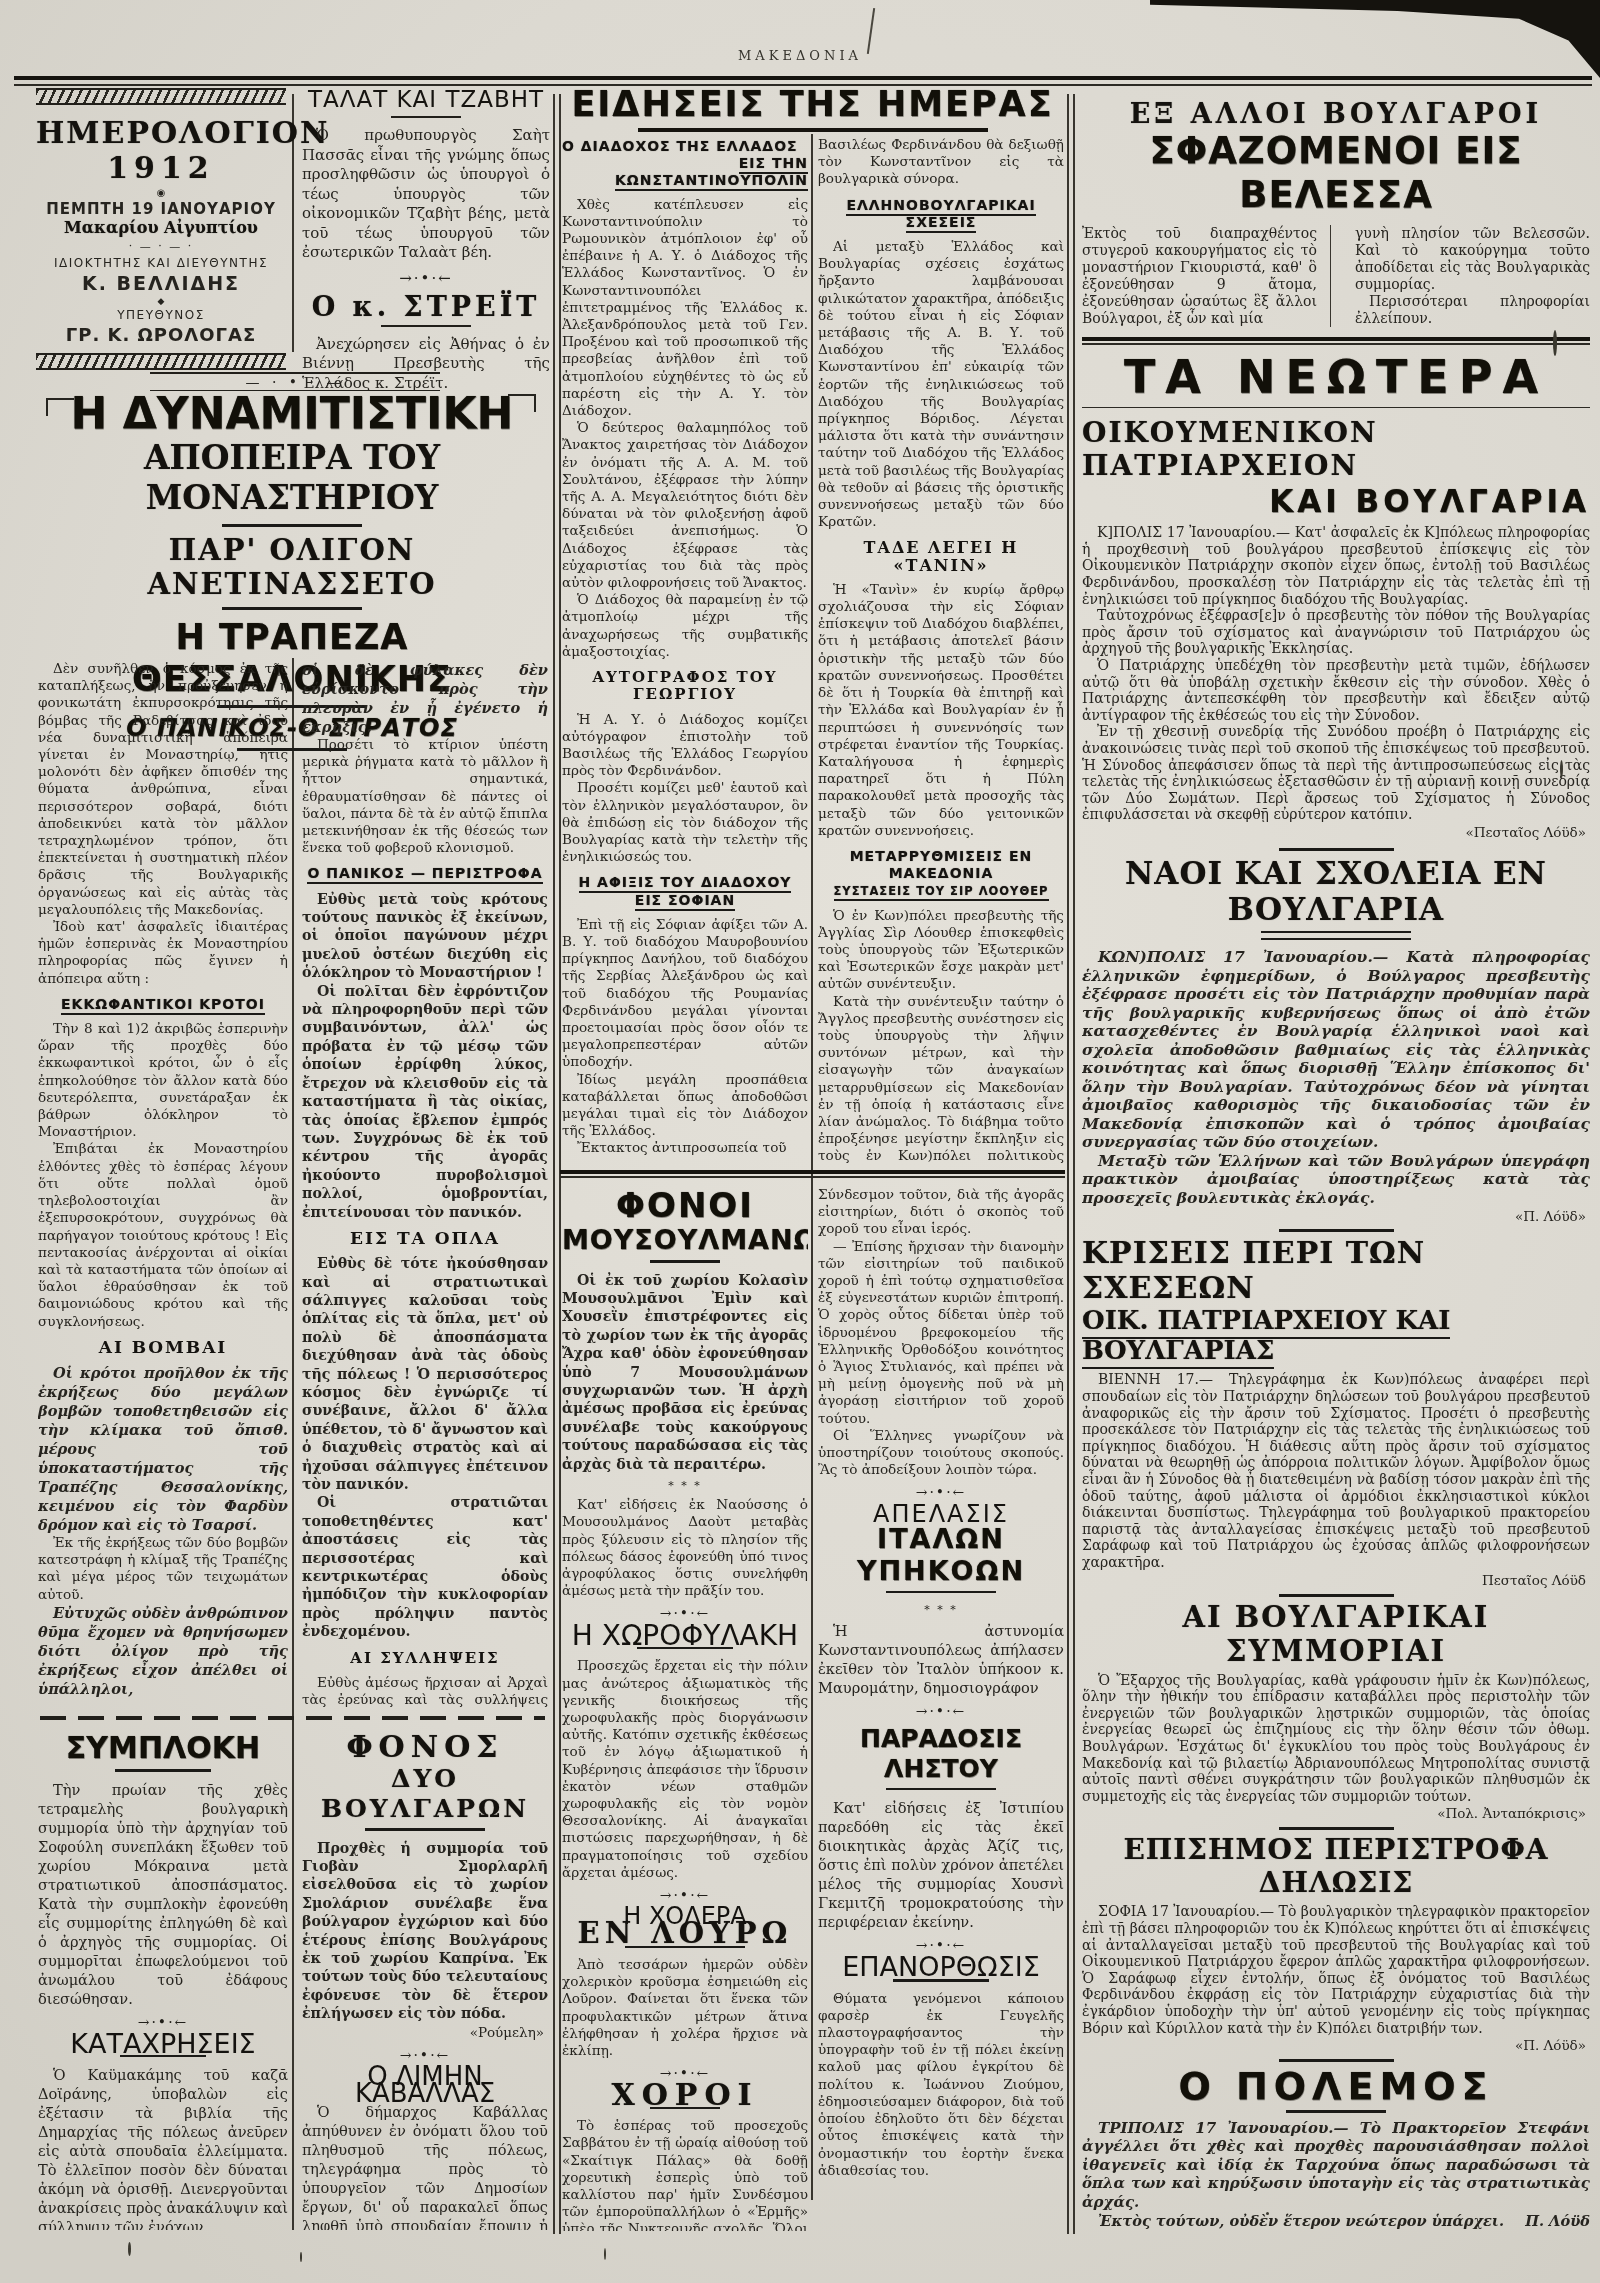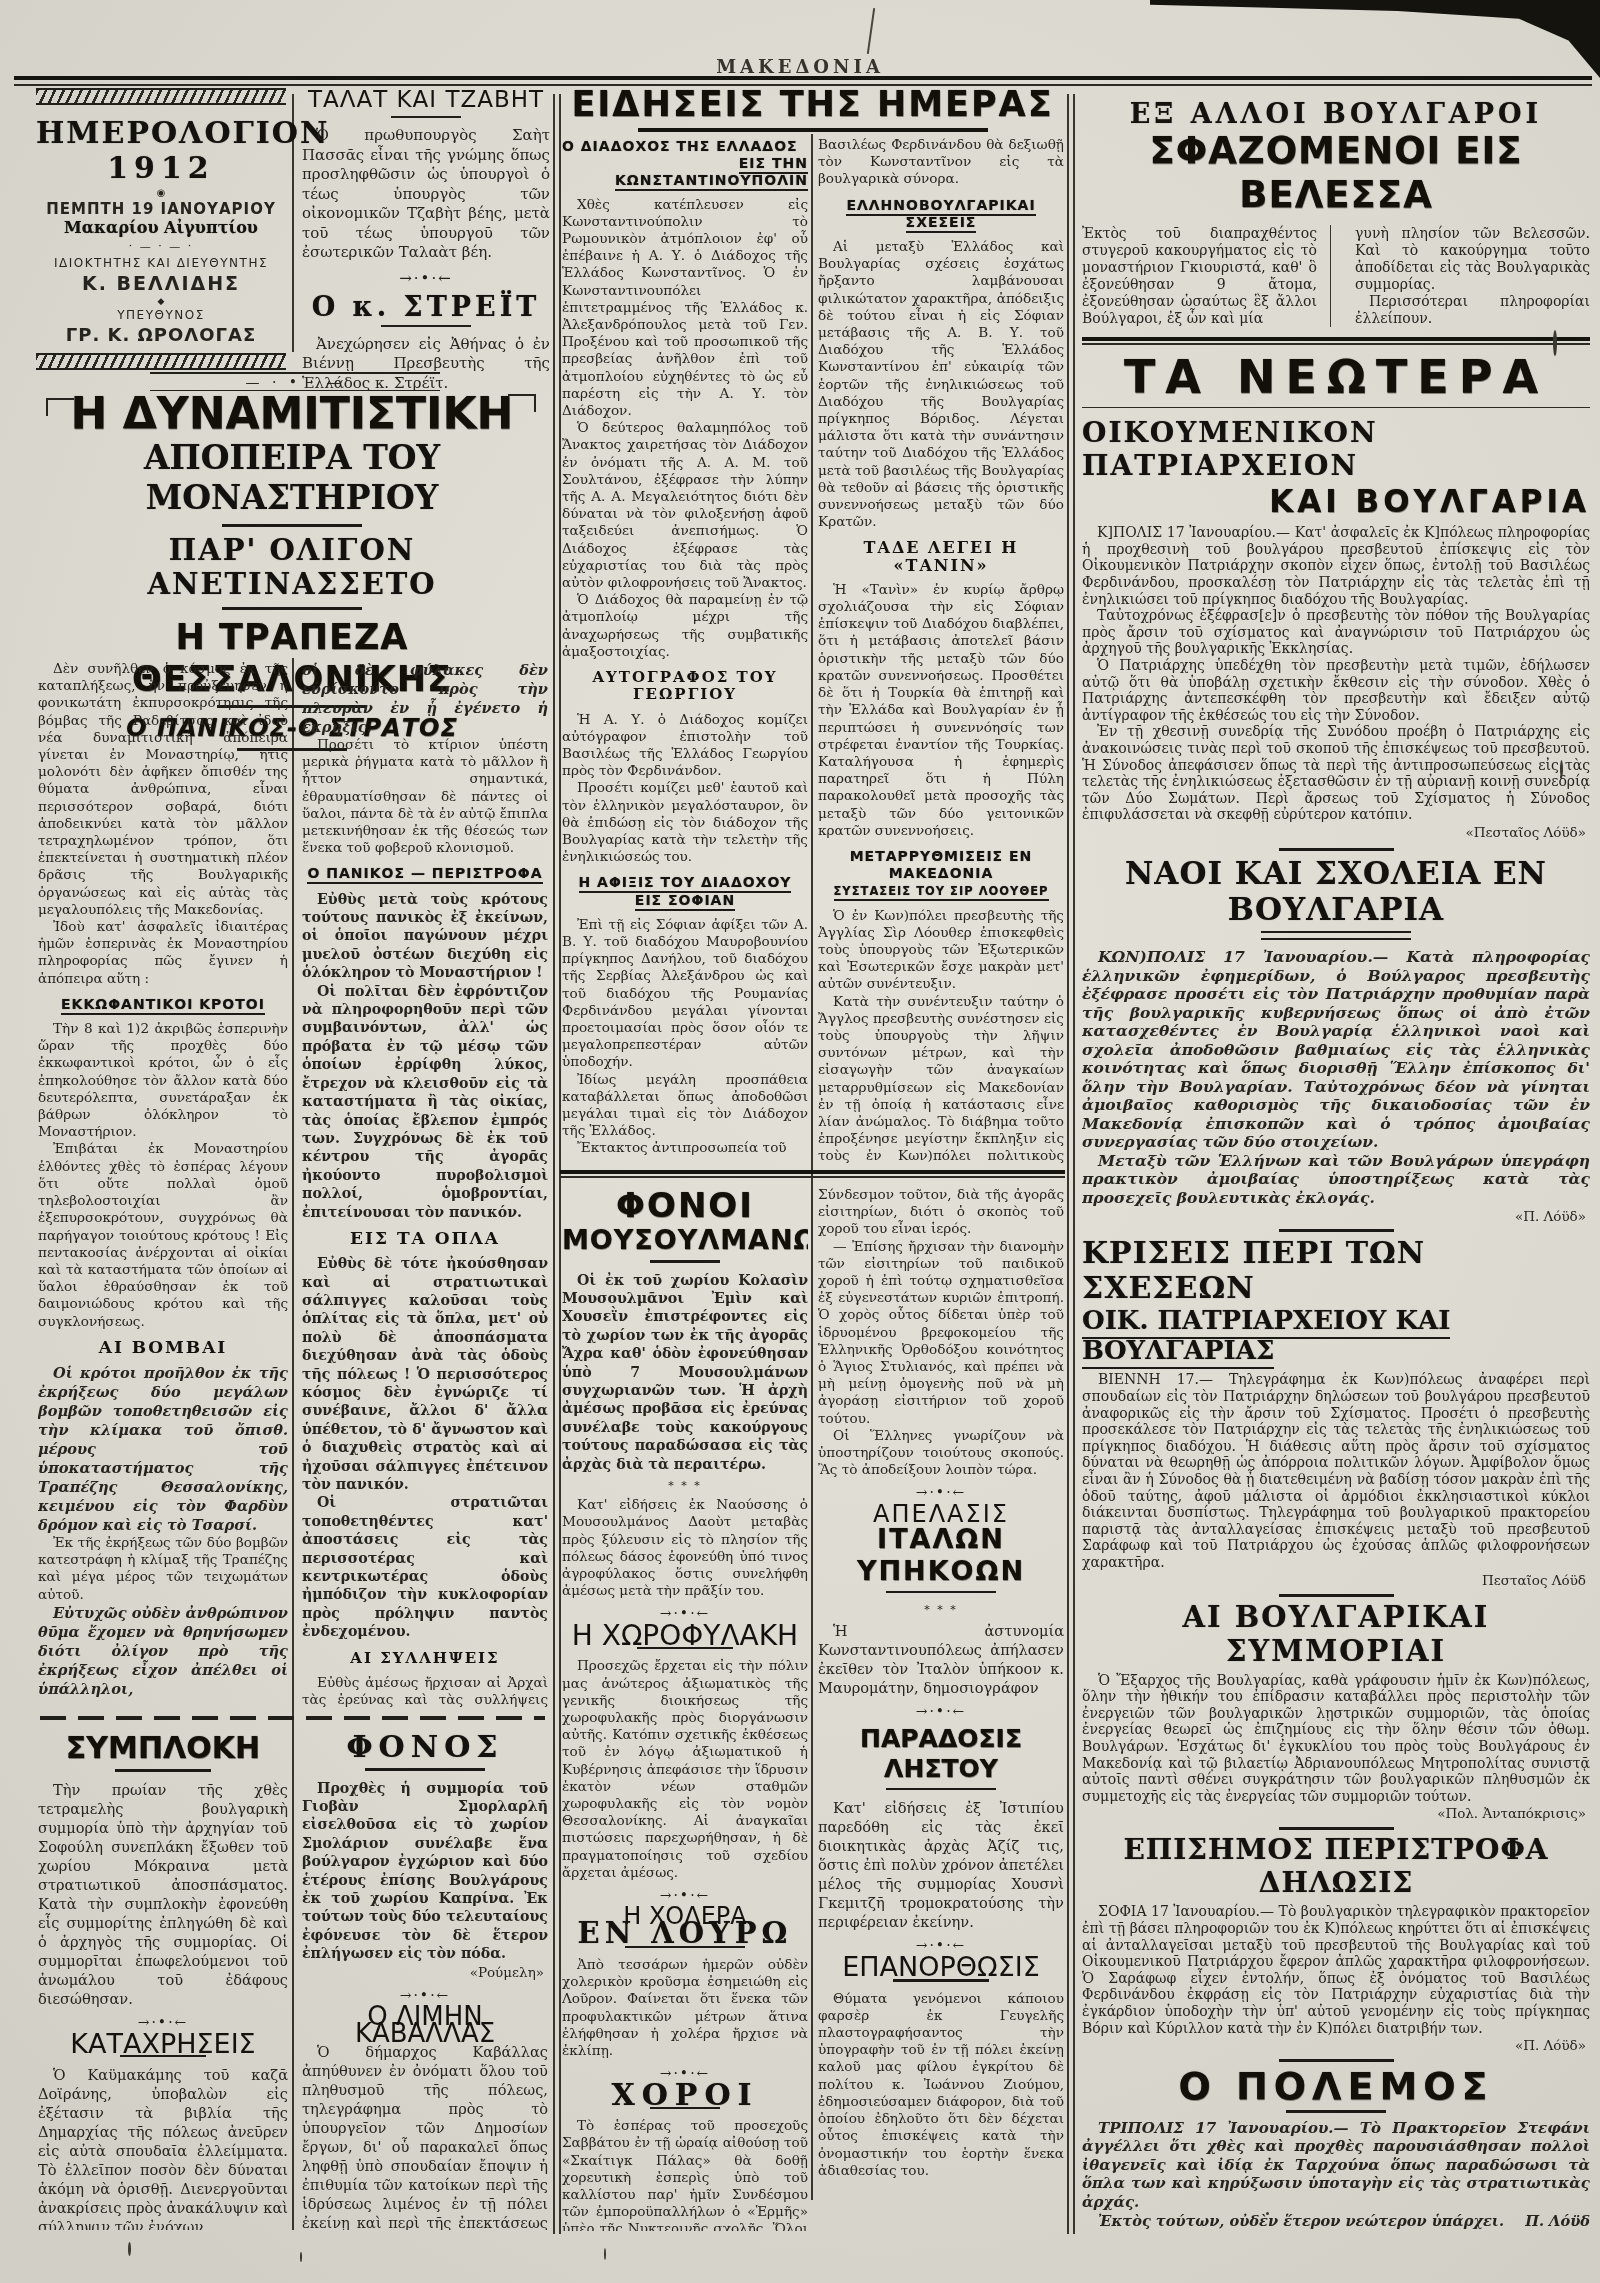--- a/index.html
+++ b/index.html
@@ -48,21 +48,21 @@
 </style>
 </head>
 <body>
 
 <div id="paper">
 
   <div class="abs" style="left:1150px;top:0;width:450px;height:78px;background:#15130e;
               clip-path:polygon(0 0,100% 0,100% 100%,93% 52%,82% 24%,55% 14%,20% 9%,0 6%);"></div>
   <div class="abs" style="left:870px;top:8px;width:2px;height:46px;background:#4a473f;transform:rotate(8deg);"></div>
 
-  <div class="abs ctr" style="left:600px;top:56px;width:400px;font-size:18px;letter-spacing:4px;color:#35332c;font-weight:bold;">ΜΑΚΕΔΟΝΙΑ</div>
+  <div class="abs ctr" style="left:600px;top:48px;width:400px;font-size:13px;letter-spacing:4px;color:#35332c;font-weight:normal;">ΜΑΚΕΔΟΝΙΑ</div>
 
   <div class="hrT" style="left:14px;top:76px;width:1578px;"></div>
   <div class="hrt" style="left:14px;top:84px;width:1578px;"></div>
 
   <div class="vr" style="left:292px;top:94px;height:258px;"></div>
   <div class="vr" style="left:292px;top:658px;height:1572px;"></div>
   <div class="vr" style="left:553px;top:94px;height:2140px;"></div>
   <div class="vr" style="left:559px;top:94px;height:2140px;"></div>
   <div class="vr" style="left:811px;top:134px;height:2066px;"></div>
   <div class="vr" style="left:1067px;top:94px;height:2140px;"></div>
@@ -144,20 +144,21 @@
     <div style="width:96px;height:2.5px;background:#1b1a17;margin:3px auto 8px;"></div>
     <div class="p" style="font-size:14.6px;line-height:19px;">Τὴν πρωίαν τῆς χθὲς τετραμελὴς βουλγαρικὴ συμμορία ὑπὸ τὴν ἀρχηγίαν τοῦ Σοφούλη συνεπλάκη ἔξωθεν τοῦ χωρίου Μόκραινα μετὰ στρατιωτικοῦ ἀποσπάσματος. Κατὰ τὴν συμπλοκὴν ἐφονεύθη εἷς συμμορίτης ἐπληγώθη δὲ καὶ ὁ ἀρχηγὸς τῆς συμμορίας. Οἱ συμμορῖται ἐπωφελούμενοι τοῦ ἀνωμάλου τοῦ ἐδάφους διεσώθησαν.</div>
     <div class="orn" style="font-size:14px;">→·•·←</div>
     <div class="nf ctr" style="font-size:27px;color:#14120f;">ΚΑΤΑΧΡΗΣΕΙΣ</div>
     <div style="width:86px;height:2.5px;background:#1b1a17;margin:3px auto 8px;"></div>
     <div class="p" style="font-size:14.6px;line-height:19px;">Ὁ Καϋμακάμης τοῦ καζᾶ Δοϊράνης, ὑποβαλὼν εἰς ἐξέτασιν τὰ βιβλία τῆς Δημαρχίας τῆς πόλεως ἀνεῦρεν εἰς αὐτὰ σπουδαῖα ἐλλείμματα. Τὸ ἐλλεῖπον ποσὸν δὲν δύναται ἀκόμη νὰ ὁρισθῇ. Διενεργοῦνται ἀνακρίσεις πρὸς ἀνακάλυψιν καὶ σύλληψιν τῶν ἐνόχων.</div>
   </div>
 
   <div class="col" style="left:302px;top:1730px;width:246px;height:500px;">
     <div class="sf" style="font-size:30px;letter-spacing:6px;line-height:34px;">ΦΟΝΟΣ</div>
+    <div class="sf" style="font-size:25px;letter-spacing:3px;line-height:30px;">ΔΥΟ ΒΟΥΛΓΑΡΩΝ</div>
     <div style="width:120px;height:2.5px;background:#1b1a17;margin:4px auto 8px;"></div>
     <div class="p bb">Προχθὲς ἡ συμμορία τοῦ Γιοβὰν Σμορλαρλῆ εἰσελθοῦσα εἰς τὸ χωρίον Σμολάριον συνέλαβε ἕνα βούλγαρον ἐγχώριον καὶ δύο ἑτέρους ἐπίσης Βουλγάρους ἐκ τοῦ χωρίου Καπρίνα. Ἐκ τούτων τοὺς δύο τελευταίους ἐφόνευσε τὸν δὲ ἕτερον ἐπλήγωσεν εἰς τὸν πόδα.</div>
     <div class="by">«Ρούμελη»</div>
     <div class="orn" style="font-size:14px;">→·•·←</div>
     <div class="nf ctr" style="font-size:26px;color:#14120f;">Ο ΛΙΜΗΝ ΚΑΒΑΛΛΑΣ</div>
     <div class="p" style="font-size:14.6px;line-height:19px;">Ὁ δήμαρχος Καβάλλας ἀπηύθυνεν ἐν ὀνόματι ὅλου τοῦ πληθυσμοῦ τῆς πόλεως, τηλεγράφημα πρὸς τὸ ὑπουργεῖον τῶν Δημοσίων ἔργων, δι' οὗ παρακαλεῖ ὅπως ληφθῇ ὑπὸ σπουδαίαν ἔποψιν ἡ ἐπιθυμία τῶν κατοίκων περὶ τῆς ἱδρύσεως λιμένος ἐν τῇ πόλει ἐκείνῃ καὶ περὶ τῆς ἐπεκτάσεως τῶν σιδηροδρόμων Δράμας.</div>
   </div>
 
   <div class="abs ctr" style="left:560px;top:84px;width:505px;">
     <div class="bh" style="font-size:35px;letter-spacing:2px;">ΕΙΔΗΣΕΙΣ ΤΗΣ ΗΜΕΡΑΣ</div>

